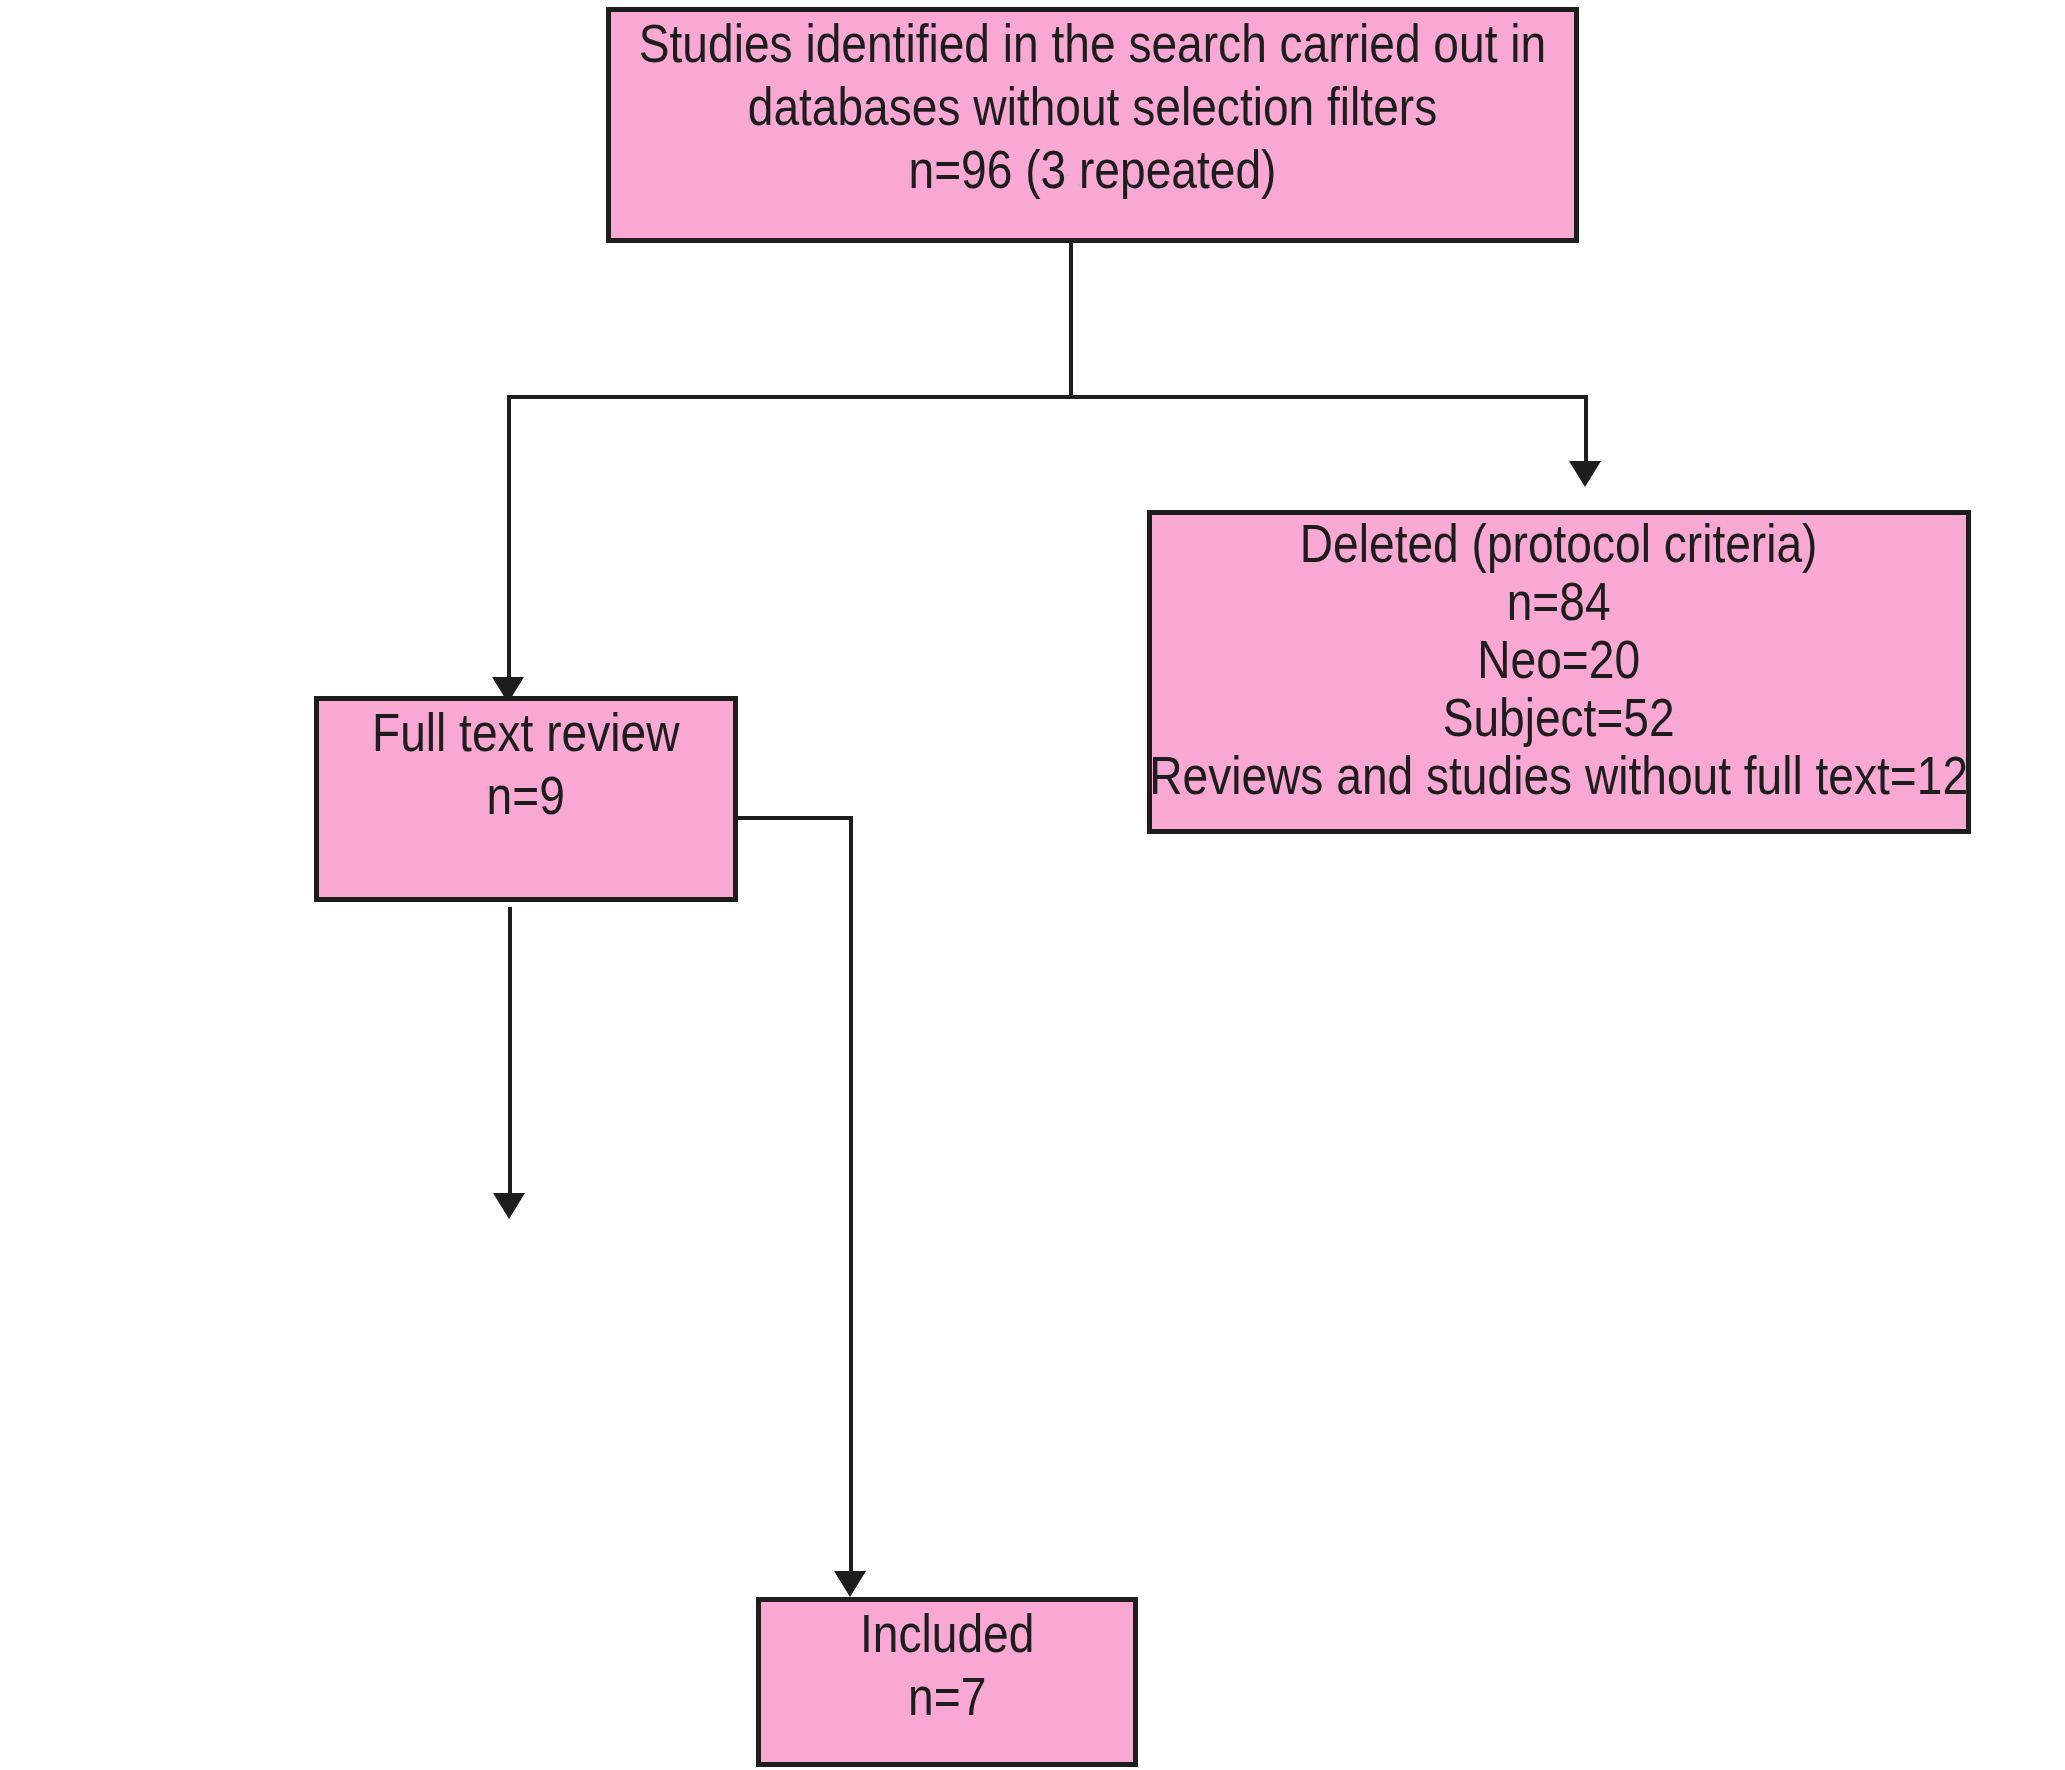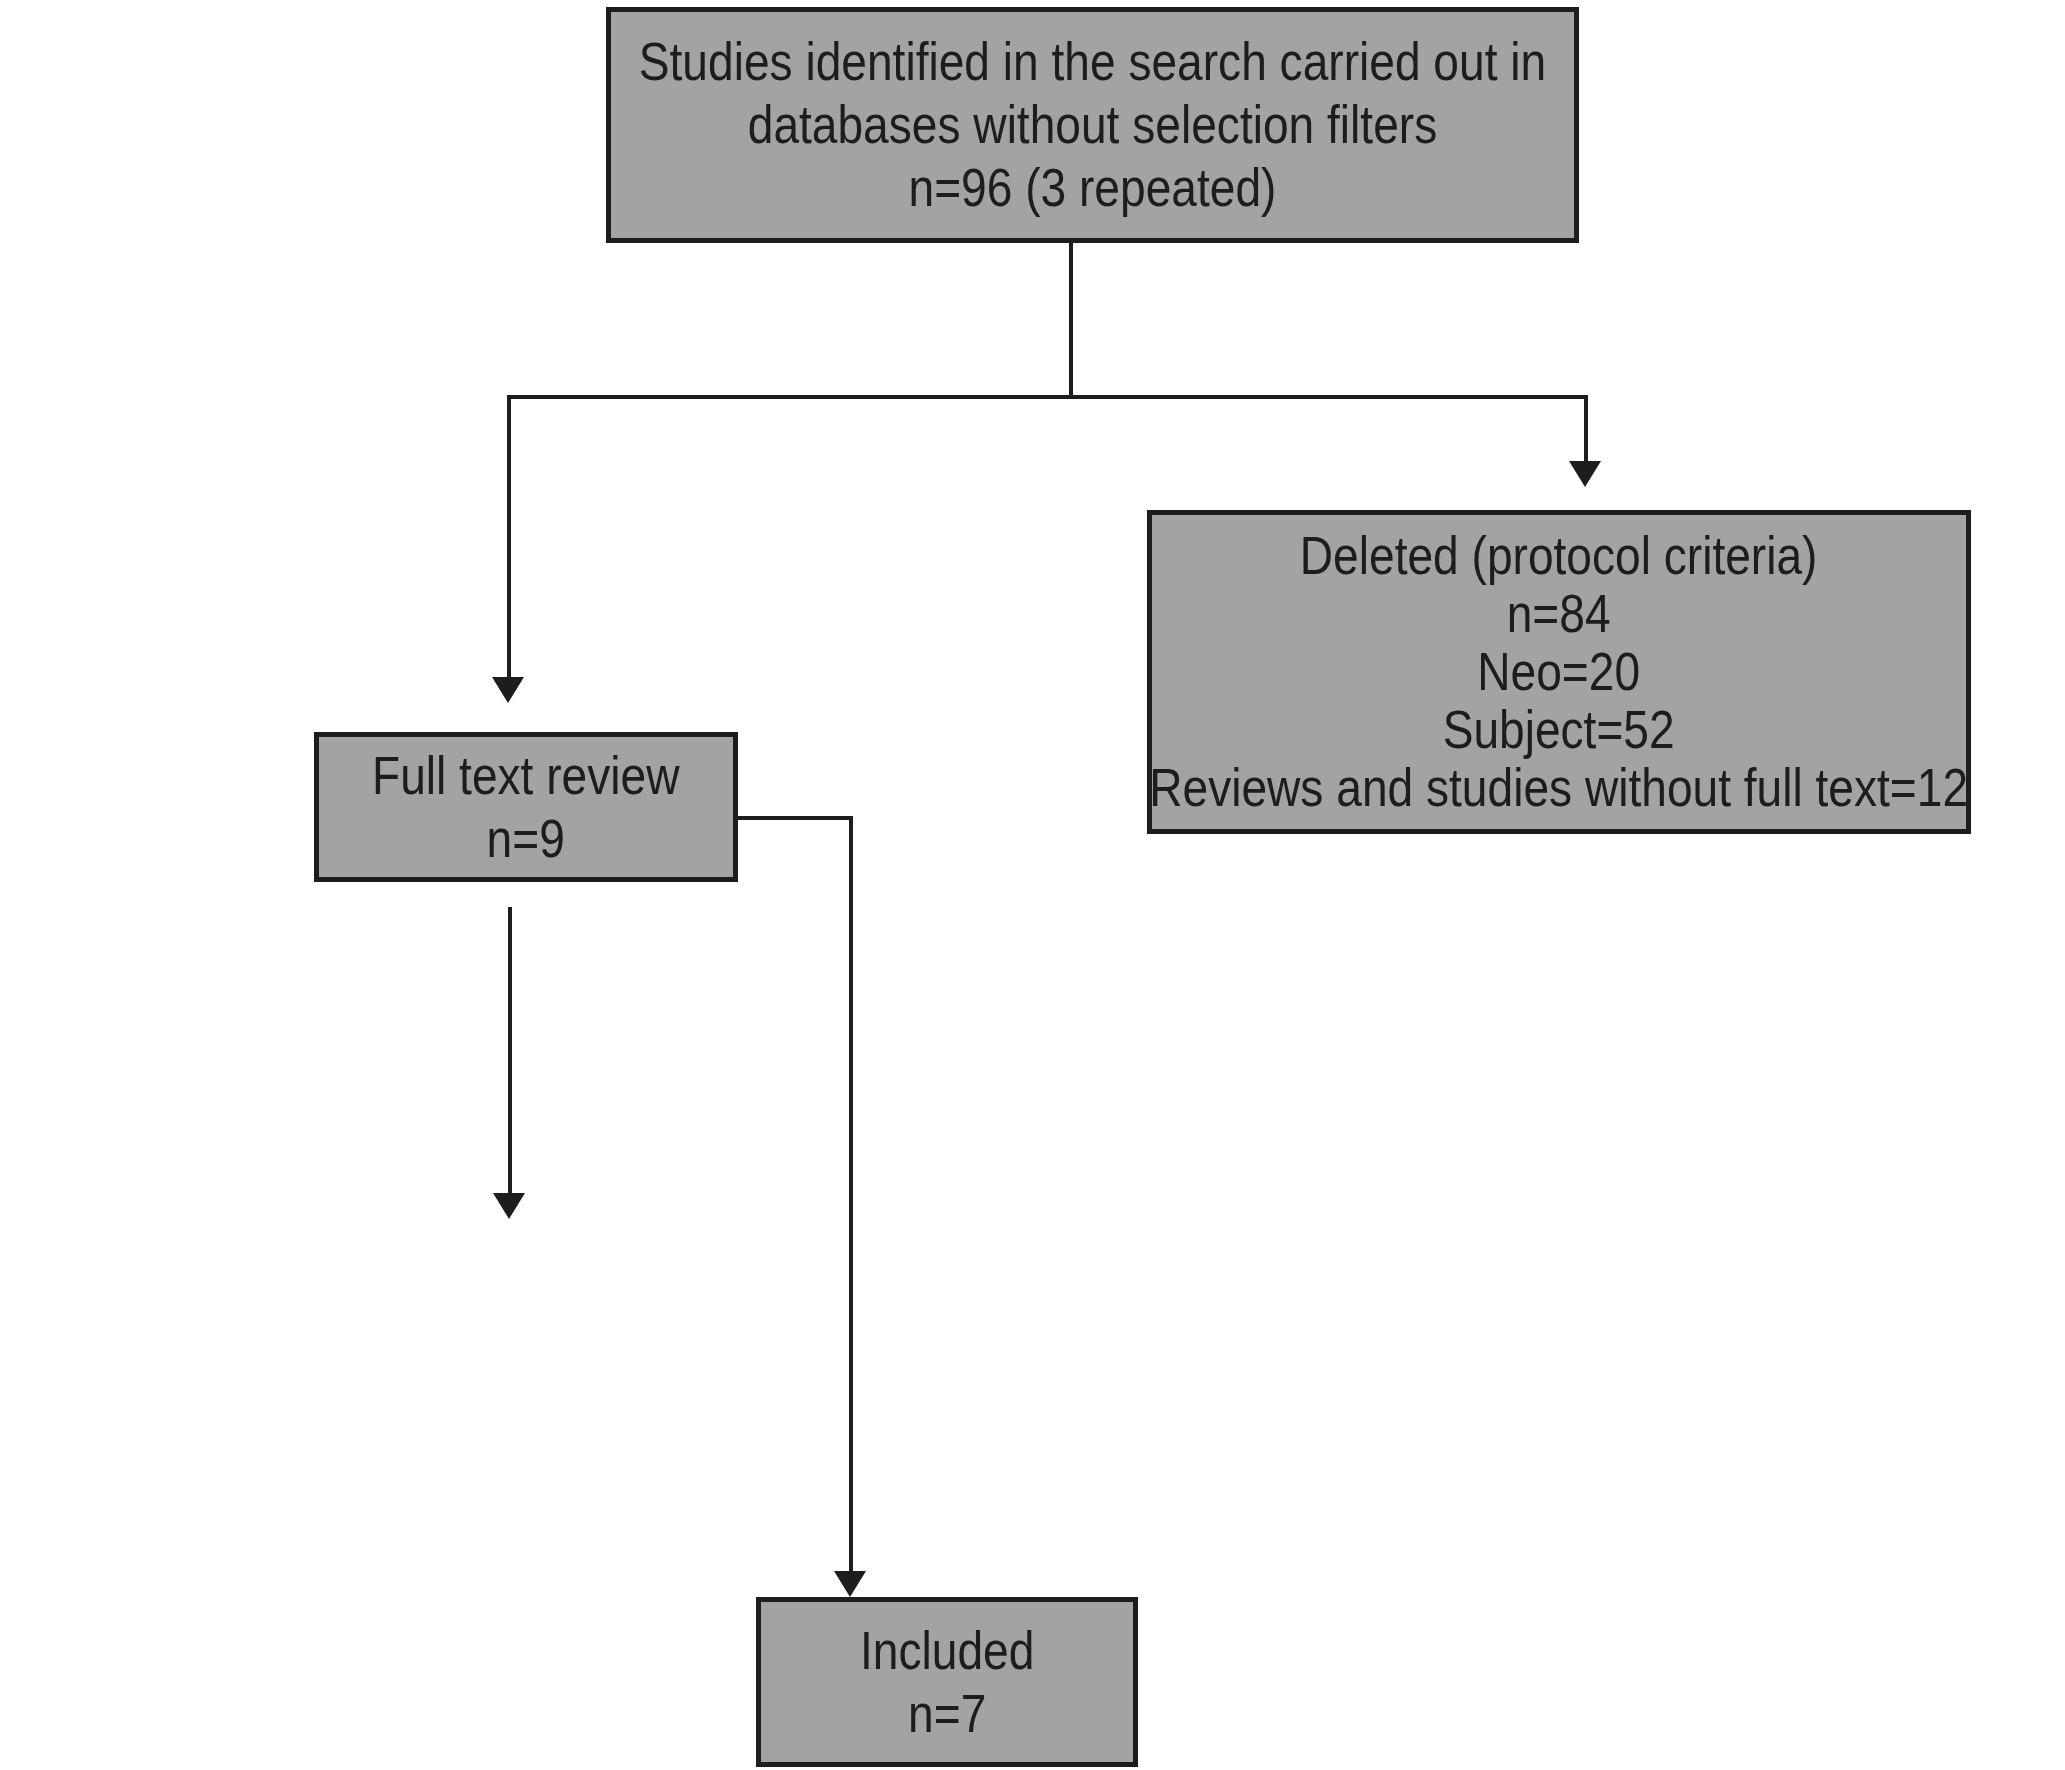--- a/index.html
+++ b/index.html
@@ -13,23 +13,22 @@
     height: 1771px;
     background: var(--bg, #ffffff);
     font-family: "Liberation Sans", sans-serif;
     color: var(--ink, #1d1d1b);
     overflow: hidden;
   }
   .box {
     position: absolute;
     box-sizing: border-box;
     border: 5px solid var(--ink, #1d1d1b);
-    background: #a3a3a3;
+    background: #f9a8d4;
     display: flex;
-    align-items: center;
     justify-content: center;
   }
   .box-text {
     text-align: center;
     font-size: 53px;
     line-height: 63px;
     white-space: nowrap;
     transform: scaleX(0.87);
     transform-origin: 50% 50%;
   }
@@ -81,21 +80,21 @@
   <div class="box box--deleted" style="left:1147px; top:466px; width:824px; height:324px;margin-top:44px;">
     <div class="box-text">
       <div>Deleted (protocol criteria)</div>
       <div>n=84</div>
       <div>Neo=20</div>
       <div>Subject=52</div>
       <div>Reviews and studies without full text=12</div>
     </div>
   </div>
 
-  <div class="box" style="left:314px; top:732px; width:424px; height:150px;">
+  <div class="box" style="left:314px; top:696px; width:424px; height:206px;">
     <div class="box-text">
       <div>Full text review</div>
       <div>n=9</div>
     </div>
   </div>
 
   <div class="vline" style="left:508px; top:907px; height:288px;"></div>
   <div class="arrow-down" style="left:493px; top:1193px;"></div>
 
   <div class="hline" style="left:734px; top:816px; width:119px;"></div>

